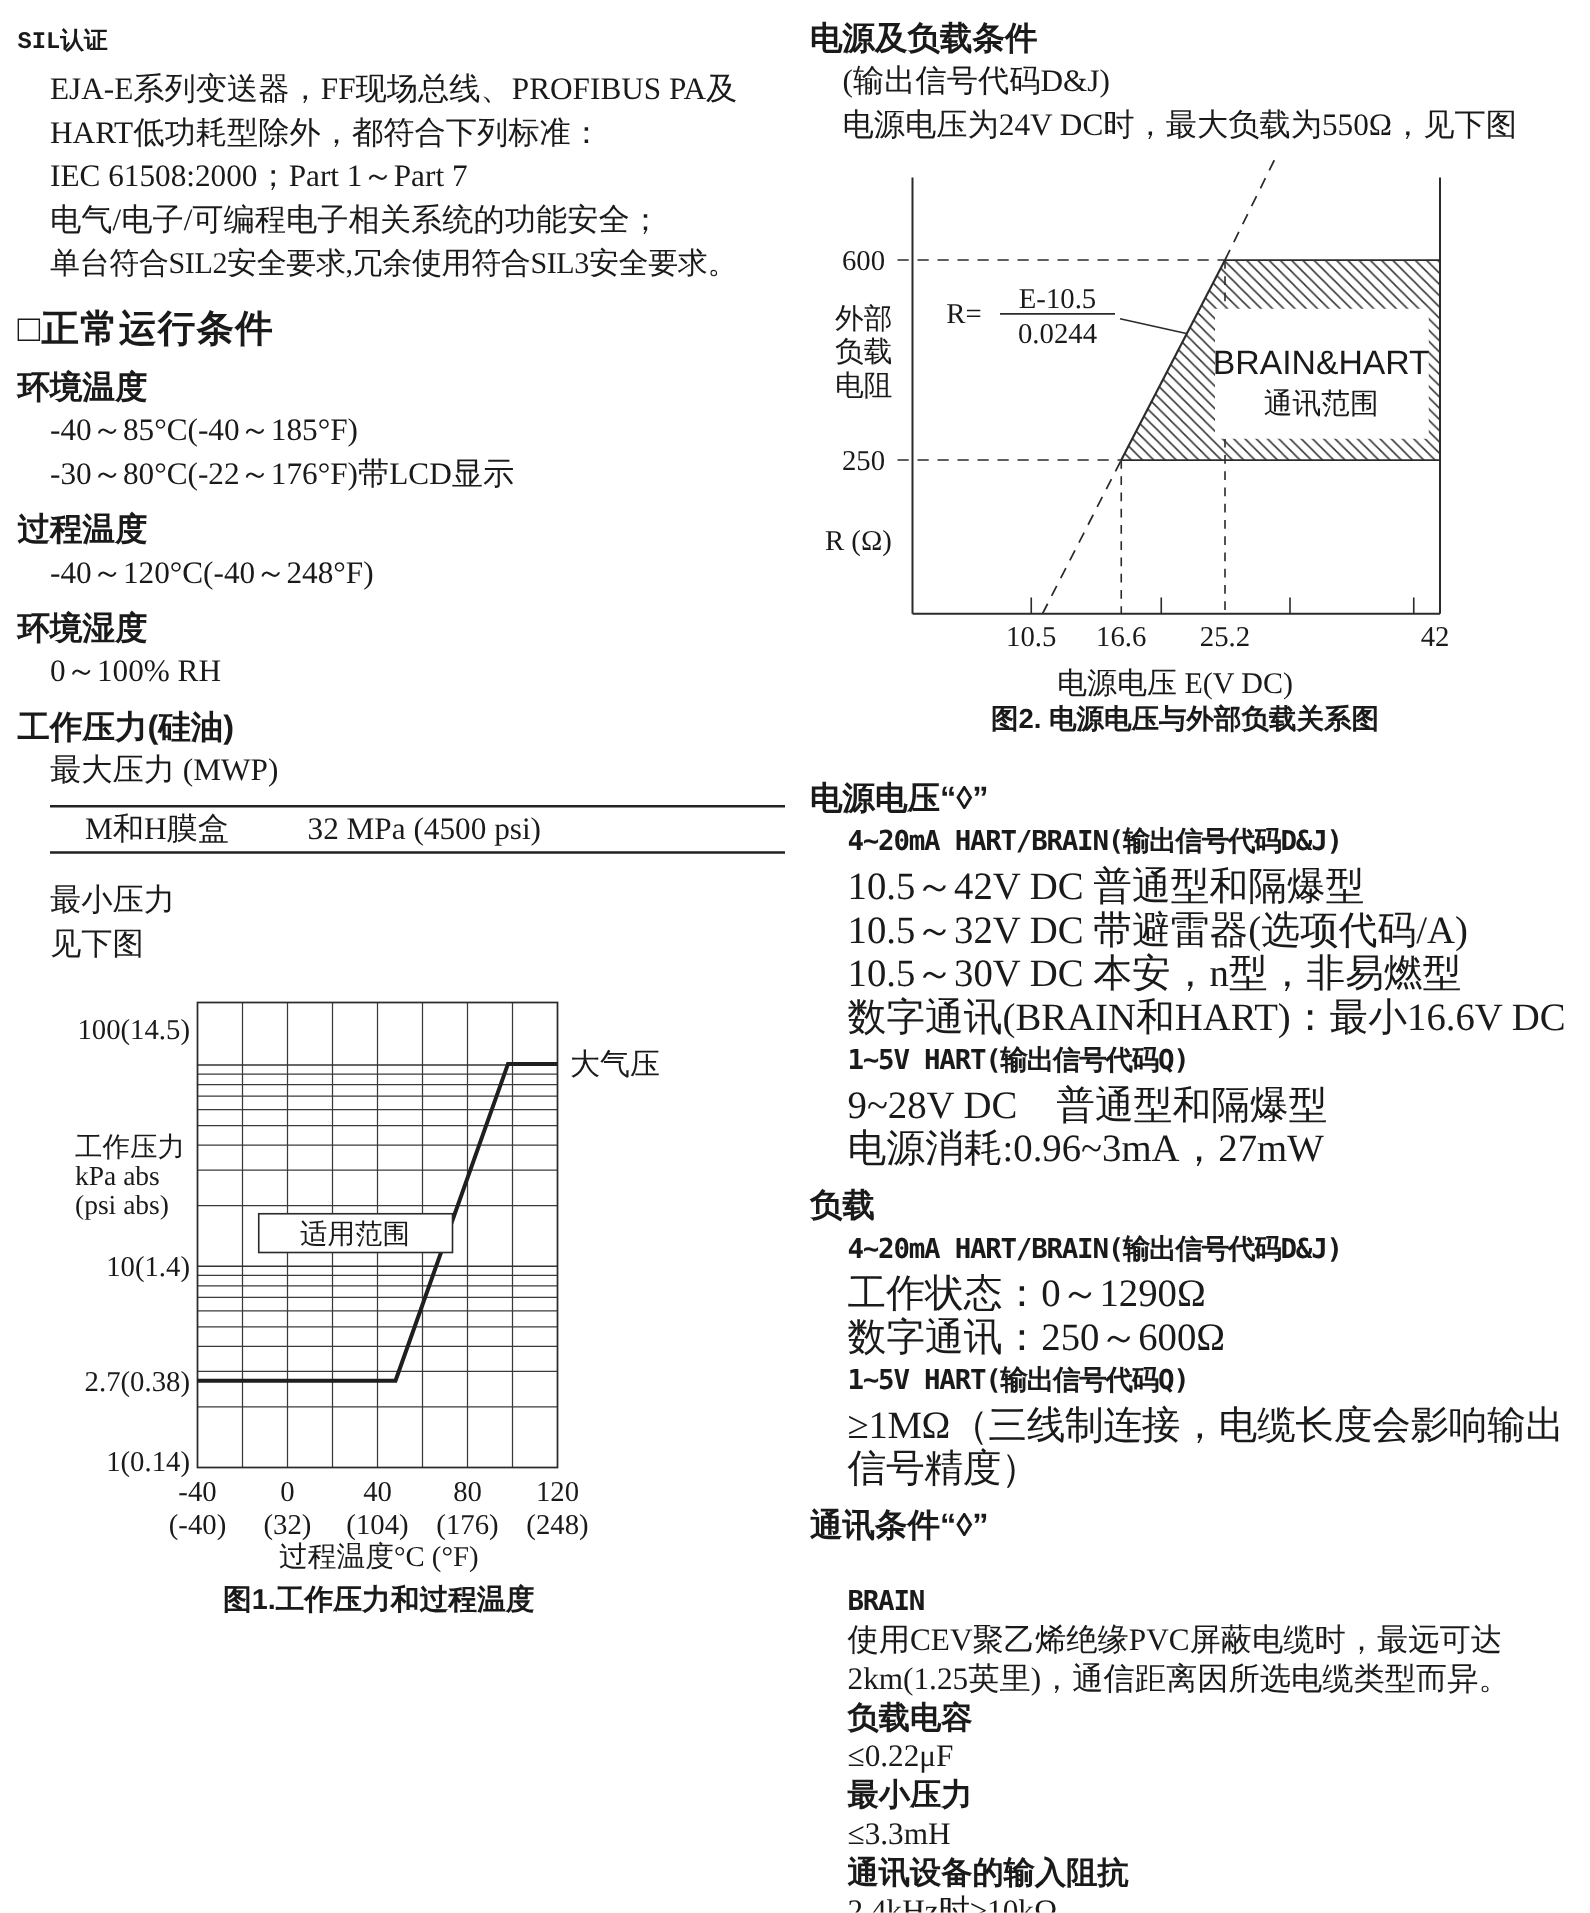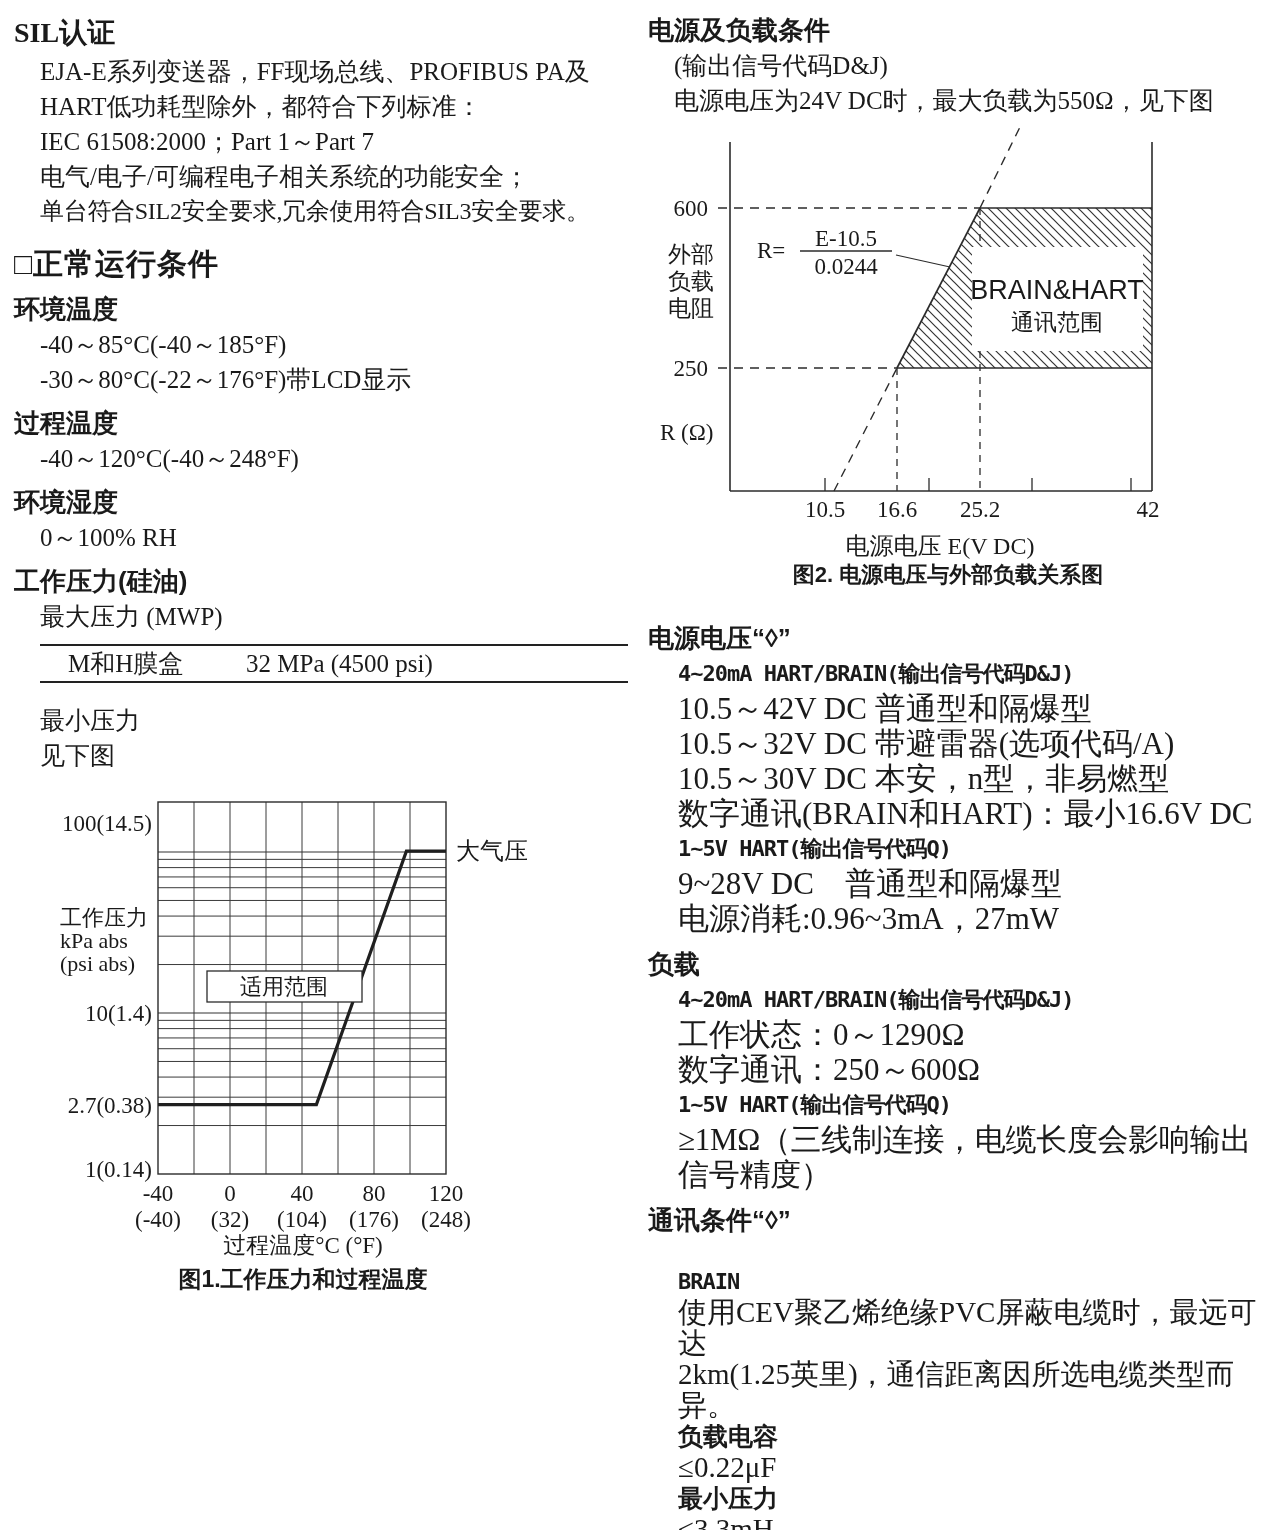--- a/index.html
+++ b/index.html
@@ -2,36 +2,36 @@
 <html><head>
 <meta charset="utf-8">
 <style>
   html,body{margin:0;padding:0;}
   body{width:1272px;height:1530px;background:#fff;color:#1a1a1a;
        font-family:"Liberation Serif",serif;overflow:hidden;}
   .page{position:relative;width:1272px;height:1530px;background:#fff;}
   .colL{position:absolute;left:14px;top:14px;width:620px;}
   .colR{position:absolute;left:648px;top:14px;width:616px;}
 
-  .hSerif{font-family:Liberation Serif, serif;font-weight:bold;font-size:28px;line-height:34px;margin:2px 0 4px 0;}
+  .hSerif{font-family:Liberation Mono, monospace;font-weight:bold;font-size:19px;line-height:34px;margin:2px 0 4px 0;}
   .hBig{font-family:"Liberation Sans",sans-serif;font-weight:bold;font-size:30px;line-height:38px;margin:16px 0 10px 0;letter-spacing:1px;}
   .hSub{font-family:"Liberation Sans",sans-serif;font-weight:bold;font-size:26px;line-height:32px;margin:10px 0 2px 0;}
   .hSubR{font-family:"Liberation Sans",sans-serif;font-weight:bold;font-size:26px;line-height:32px;margin:0 0 2px 0;}
   .bline{font-size:25px;line-height:35px;}
   .ind{padding-left:26px;}
   .tight{font-size:24px;letter-spacing:-0.3px;}
   .mwpTable{margin:10px 0 0 26px;width:588px;border-top:2px solid #222;border-bottom:2px solid #222;
             padding:2px 0;display:flex;font-size:25px;line-height:31px;}
   .mwpTable .c1{padding-left:28px;width:178px;}
   .mt20{margin-top:20px;}
   .monoLine{font-family:"DejaVu Sans Mono",monospace;font-weight:bold;font-size:22px;line-height:35px;
             padding-left:30px;letter-spacing:-1px;}
   .boldLine{font-family:"Liberation Sans",sans-serif;font-weight:bold;font-size:25px;line-height:31px;padding-left:30px;}
   .rline{font-size:31px;line-height:35px;padding-left:30px;}
-  .cline{font-size:29px;line-height:31px;padding-left:30px;}
+  .cline{font-size:25px;line-height:31px;padding-left:30px;}
   .mono31{font-family:"DejaVu Sans Mono",monospace;font-weight:bold;font-size:22px;line-height:31px;
           padding-left:30px;letter-spacing:-1px;margin-top:30px;}
   svg{display:block;}
   .figsvg{margin-top:2px;}
 </style>
 </head>
 <body>
 
 <div class="page">
 

